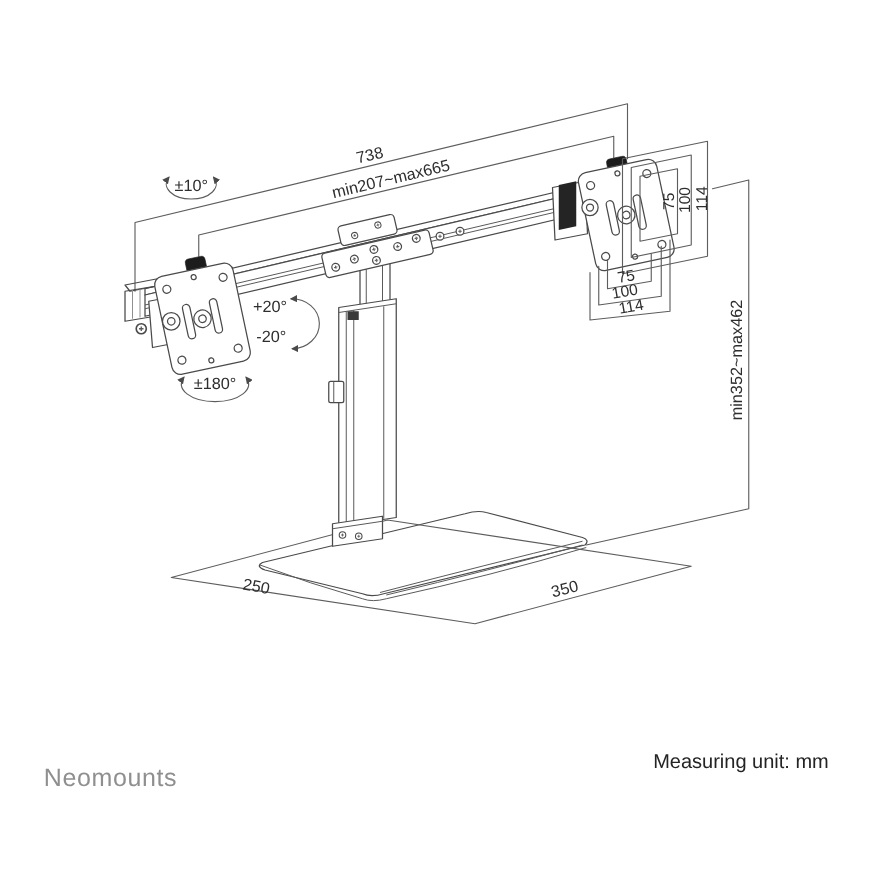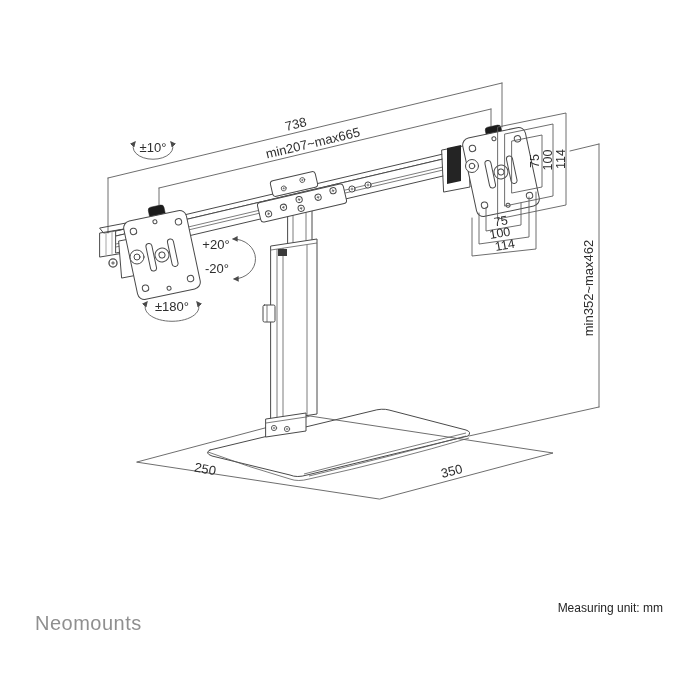--- a/index.html
+++ b/index.html
@@ -8,21 +8,21 @@
   svg{position:absolute;left:0;top:0;}
   .ln{stroke:#4a4a4a;stroke-width:1;fill:none;stroke-linejoin:round;stroke-linecap:round;}
   .thin{stroke:#5a5a5a;stroke-width:.8;fill:none;}
   .fw{fill:#ffffff;}
   .dim{stroke:#5d5d5d;stroke-width:.9;fill:none;stroke-linejoin:round;stroke-linecap:round;}
   .dark{fill:#1c1c1c;stroke:#1c1c1c;stroke-width:.5;}
   .txt{font-size:13px;fill:#2e2e2e;text-anchor:middle;dominant-baseline:middle;}
   .txts{font-size:12.5px;fill:#2e2e2e;text-anchor:middle;dominant-baseline:middle;}
   .brand-logo{position:absolute;left:35px;top:612px;font-size:20px;font-weight:500;
     letter-spacing:.5px;color:#8f8f8f;}
-  .unit-note{position:absolute;right:37px;top:601px;font-size:12px;color:#242424;}
+  .unit-note{position:absolute;right:37px;top:601px;font-size:16px;color:#242424;}
 </style>
 </head>
 <body>
 
 <div class="stage">
 <svg width="700" height="700" viewBox="0 0 700 700">
   <defs>
     <marker id="arw" viewBox="0 0 10 10" refX="8" refY="5" markerWidth="6.5" markerHeight="6.5" orient="auto-start-reverse">
       <path d="M0,0 L10,5 L0,10 Z" fill="#4a4a4a"></path>
     </marker>

